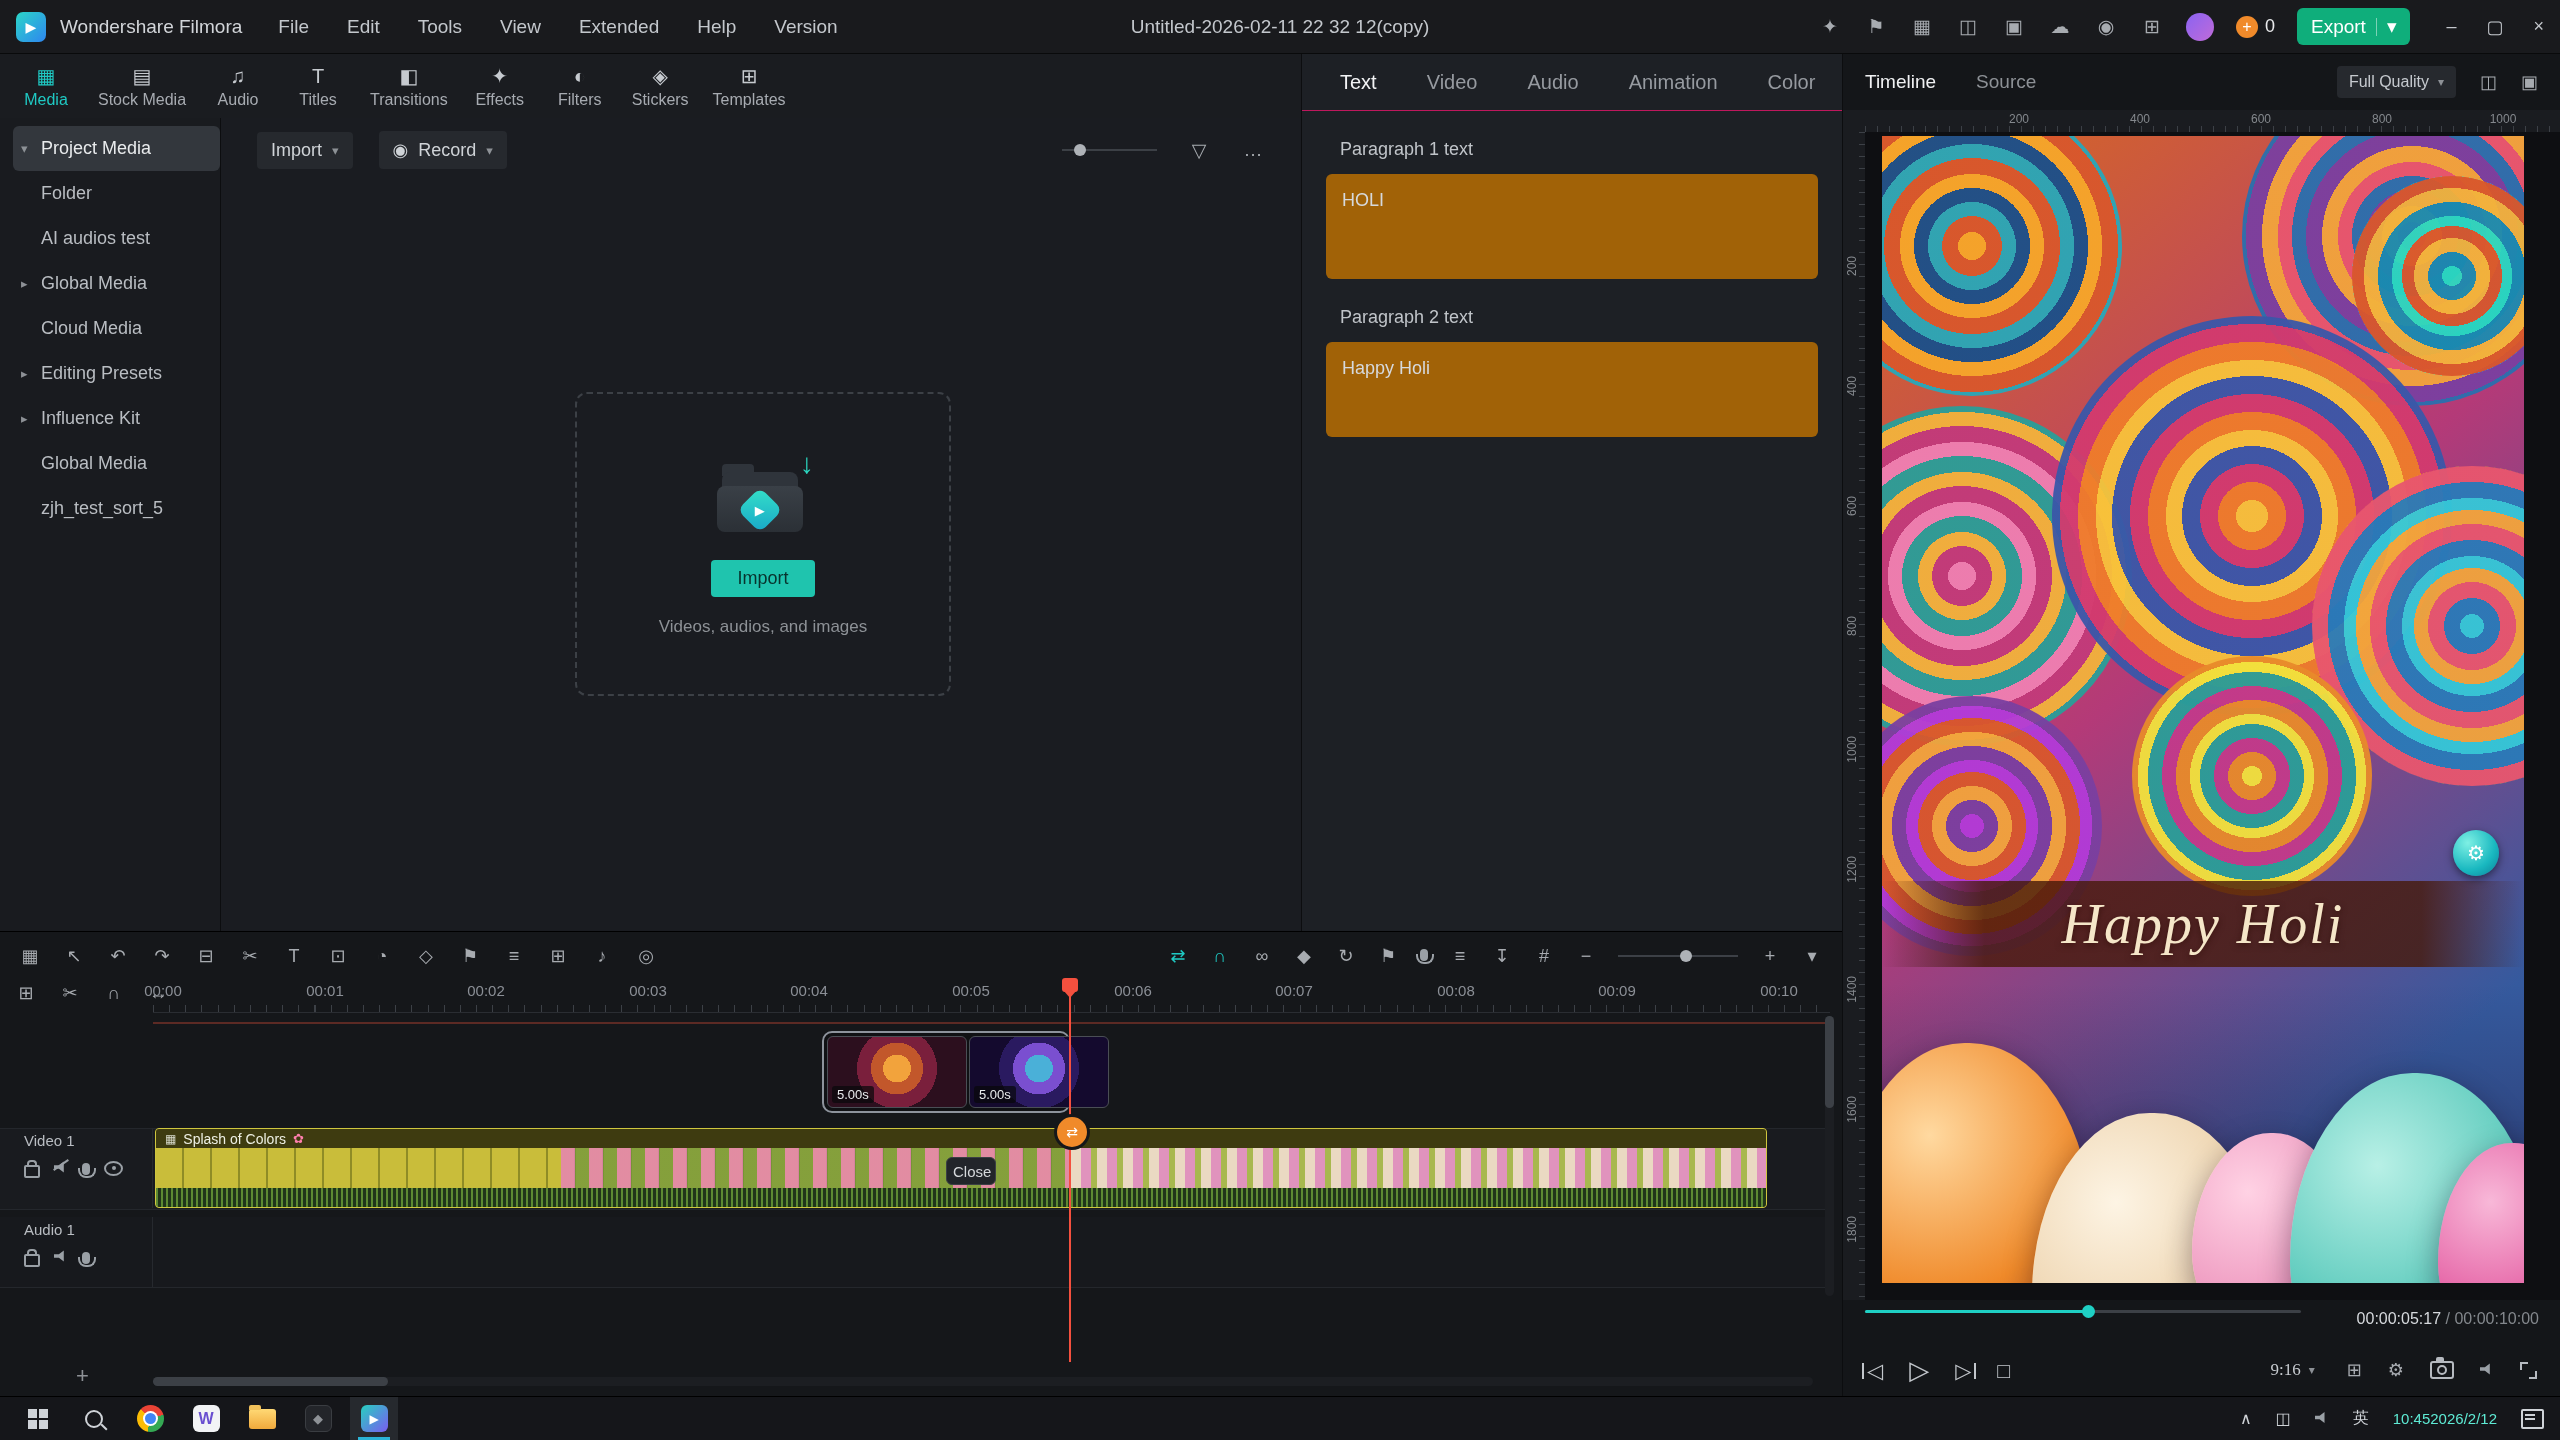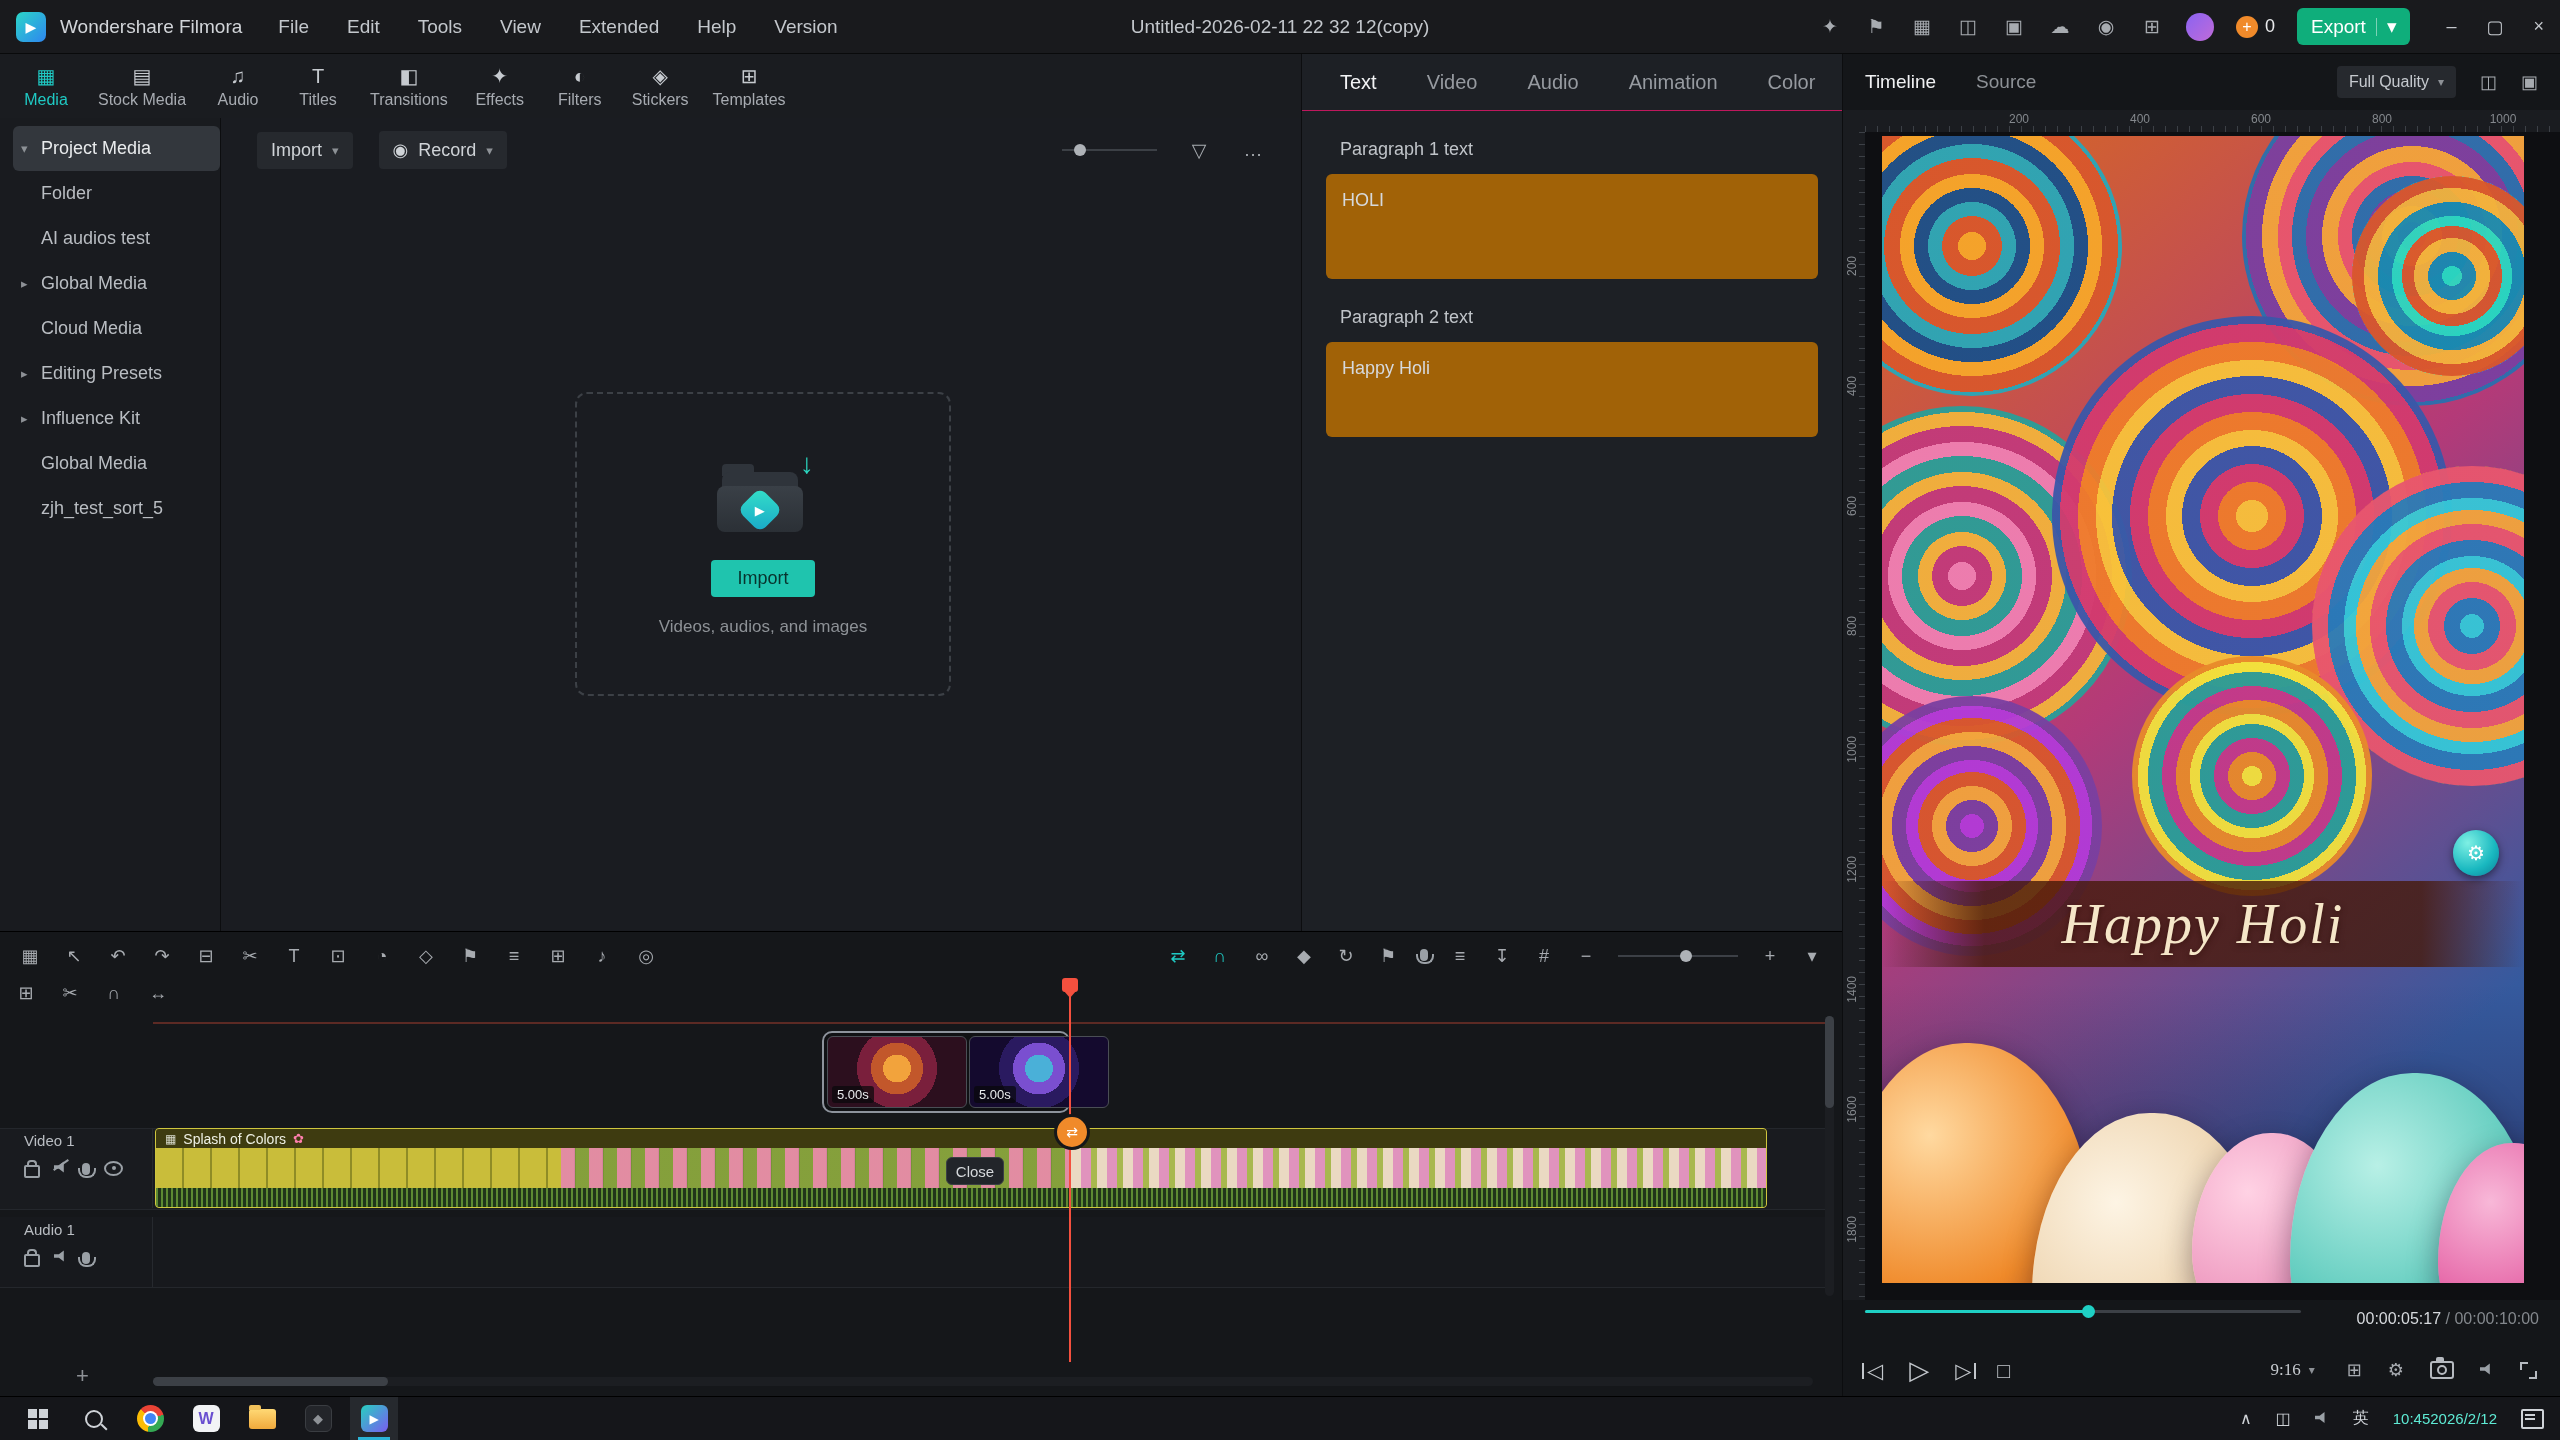--- a/index.html
+++ b/index.html
@@ -153,21 +153,21 @@
   .ov-dur{position:absolute;left:4px;bottom:4px;background:rgba(8,9,11,.72);color:#e8eaec;font-size:13px;padding:1px 5px;border-radius:3px}
   .clip-main{position:absolute;left:155px;top:116px;width:1612px;height:80px;border:1px solid #cfc63e;border-radius:4px;overflow:hidden;box-sizing:border-box;z-index:5;background:#b5aa2e}
   .clip-title{height:19px;background:rgba(52,50,14,.92);display:flex;align-items:center;gap:7px;padding:0 9px;font-size:14px;color:#eef0e4}
   .clip-title .g{font-size:12px;color:#d8dacc}
   .clip-title .fl{color:#ff7fae;font-size:13px}
   .clip-frames{position:absolute;left:0;top:19px;right:0;height:41px;background:repeating-linear-gradient(90deg,#c9bd3a 0 26px,#8f8c26 26px 28px)}
   .frames-pink{position:absolute;left:405px;top:19px;width:510px;height:41px;background:repeating-linear-gradient(90deg,rgba(232,128,188,.8) 0 14px,rgba(110,150,60,.75) 14px 28px)}
   .frames-right{position:absolute;left:915px;top:19px;width:697px;height:41px;background:repeating-linear-gradient(90deg,#ead9c2 0 10px,#e093bd 10px 20px,#a8b84e 20px 26px)}
   .clip-wave{position:absolute;left:0;bottom:0;right:0;height:19px;background:repeating-linear-gradient(90deg,#5d8a33 0 2px,#21351a 2px 5px)}
   .transition-dot{position:absolute;left:1054px;top:102px;width:30px;height:30px;border-radius:50%;background:#f08a2a;border:3px solid #15171a;color:#fff;display:flex;align-items:center;justify-content:center;font-size:14px;z-index:31;box-sizing:content-box}
-  .close-pill{position:absolute;left:946px;top:145px;width:58px;height:28px;background:#22252a;border:1px solid #3b3f45;border-radius:6px;color:#d5d8db;font-size:15px;z-index:32;font-family:inherit}
+  .close-pill{position:absolute;left:946px;top:145px;width:50px;height:28px;background:#22252a;border:1px solid #3b3f45;border-radius:6px;color:#d5d8db;font-size:15px;z-index:32;font-family:inherit}
   .playhead-line{position:absolute;left:1069px;top:48px;width:2px;height:382px;background:#f4503e;z-index:30}
   .playhead-pin{position:absolute;left:1062px;top:46px;width:16px;height:14px;background:#f4503e;border-radius:3px;z-index:30}
   .playhead-pin::after{content:"";position:absolute;left:2px;top:13px;border-left:6px solid transparent;border-right:6px solid transparent;border-top:7px solid #f4503e}
   .h-scroll{position:absolute;left:153px;bottom:10px;width:1660px;height:9px;background:#1c1e22;border-radius:5px}
   .h-scroll .thumb{position:absolute;left:0;top:0;height:9px;width:235px;background:#3c4046;border-radius:5px}
   .v-scroll{position:absolute;right:8px;top:84px;width:9px;height:280px;background:#1c1e22;border-radius:5px}
   .v-scroll .thumb{position:absolute;left:0;top:0;width:9px;height:92px;background:#3c4046;border-radius:5px}
   .add-track{position:absolute;left:70px;bottom:6px;font-size:22px;color:#8d9196;background:none;border:none;font-family:inherit}
 
   
@@ -485,20 +485,33 @@
       </div>
     </div>
 
     <div class="track-tools">
       <span class="tl-icon">⊞</span>
       <span class="tl-icon">✂</span>
       <span class="tl-icon">∩</span>
       <span class="tl-icon">↔</span>
     </div>
 
+    <div class="tl-ruler">
+      <span style="left:10px">00:00</span>
+      <span style="left:172px">00:01</span>
+      <span style="left:333px">00:02</span>
+      <span style="left:495px">00:03</span>
+      <span style="left:656px">00:04</span>
+      <span style="left:818px">00:05</span>
+      <span style="left:980px">00:06</span>
+      <span style="left:1141px">00:07</span>
+      <span style="left:1303px">00:08</span>
+      <span style="left:1464px">00:09</span>
+      <span style="left:1626px">00:10</span>
+    </div>
 
     <div class="tracks">
       <div class="tracks-topline"></div>
       <div class="row-video"></div>
       <div class="row-audio"></div>
 
       <div class="ov-group">
         <div class="ov-clip c1">
             <span class="ov-dur">5.00s</span>
           </div>

